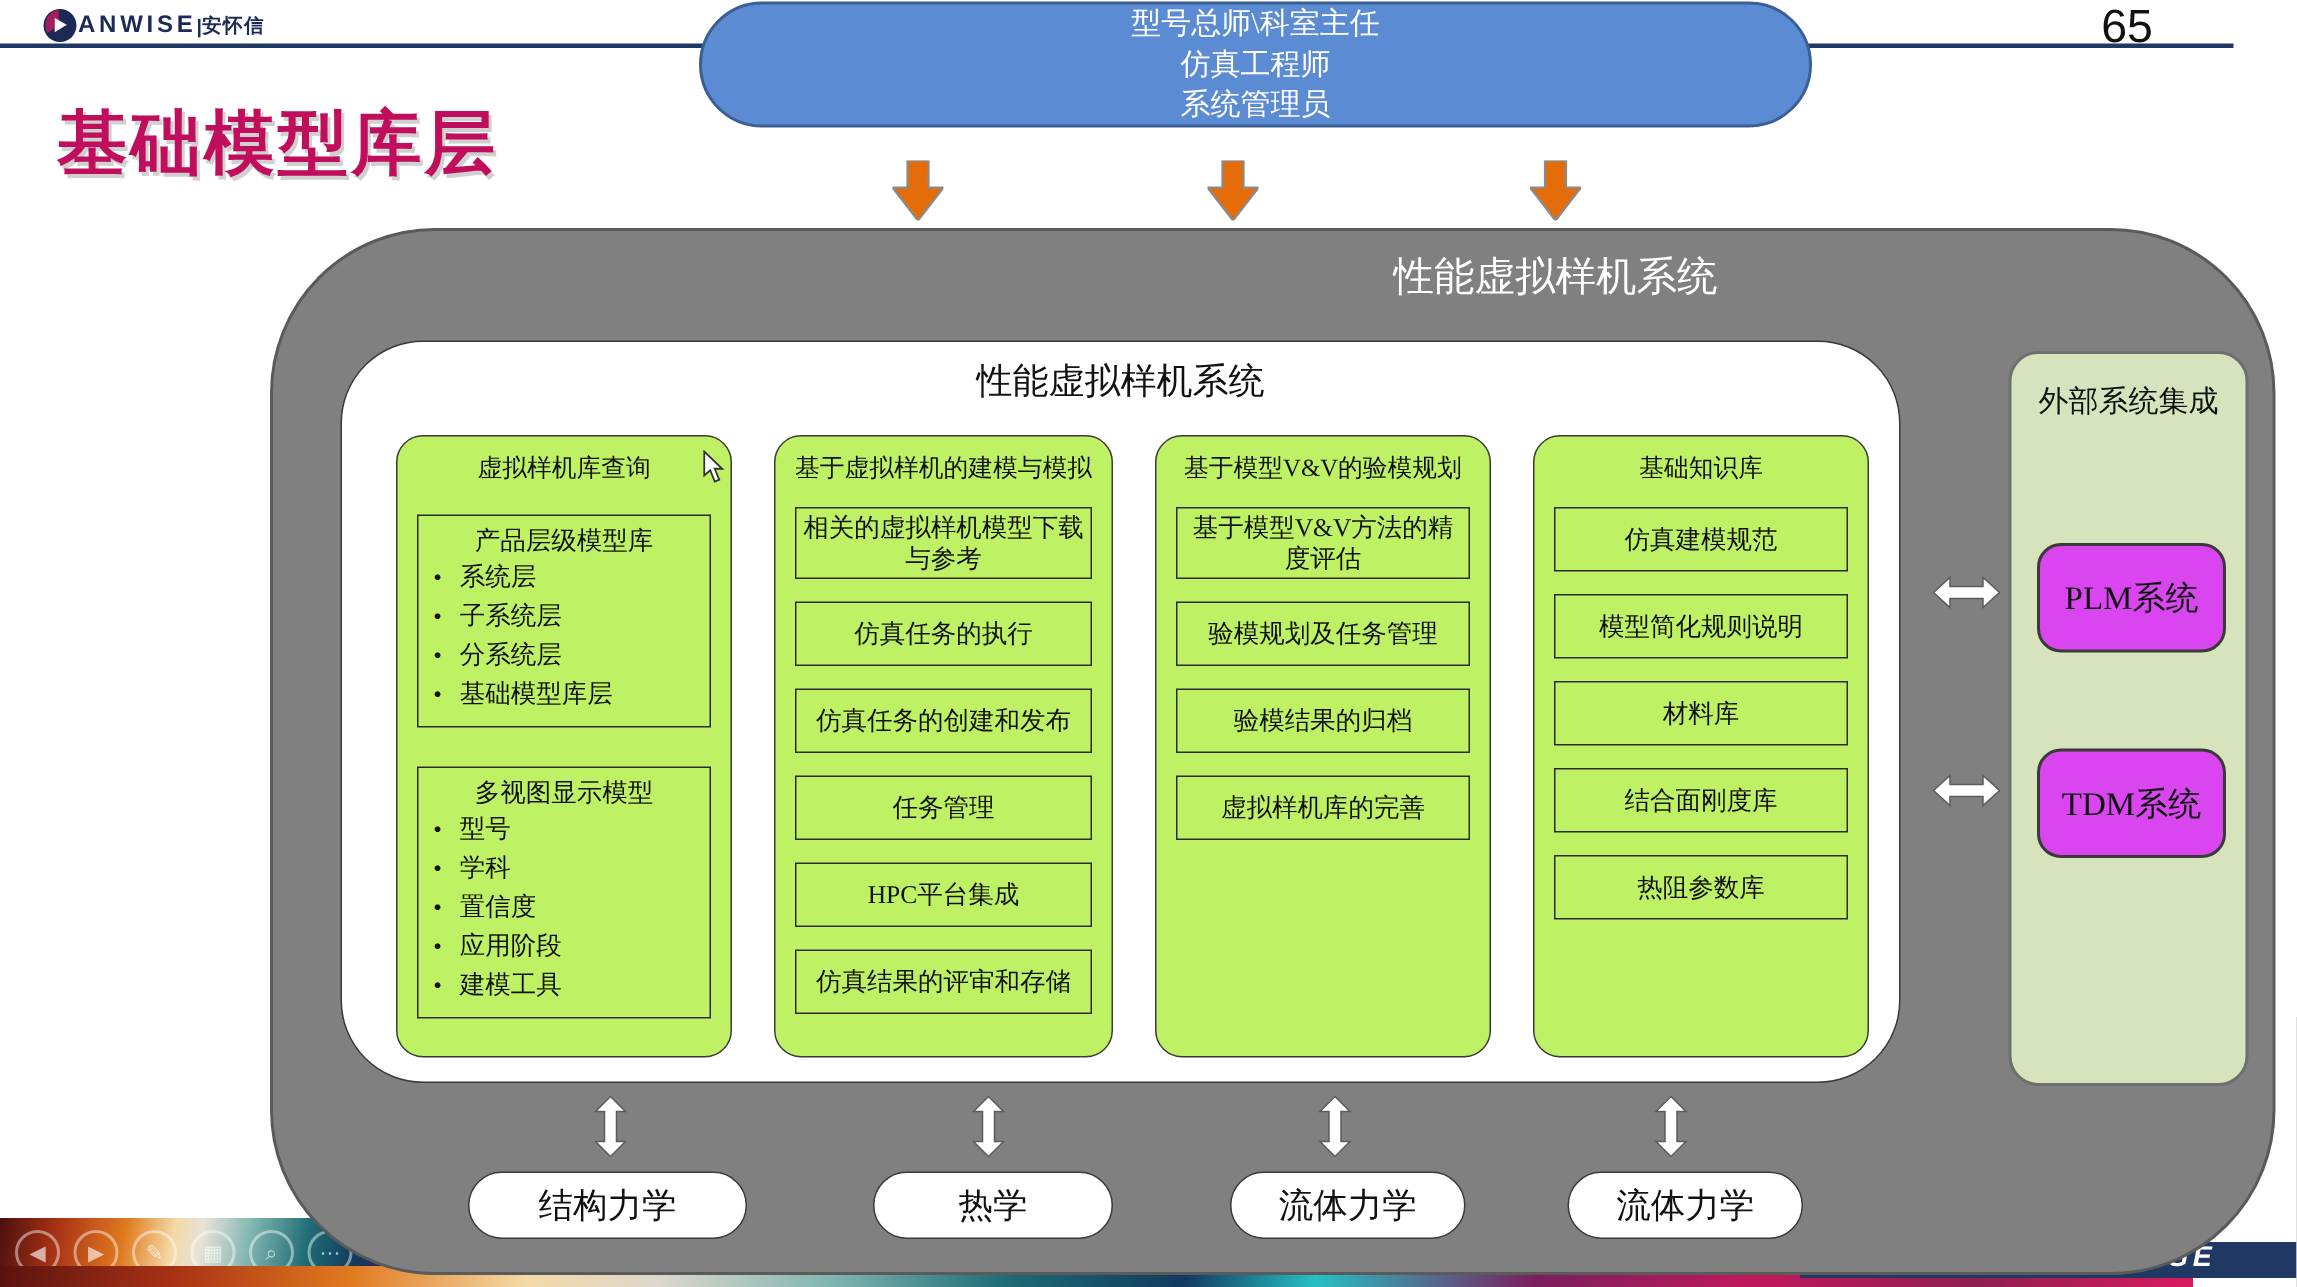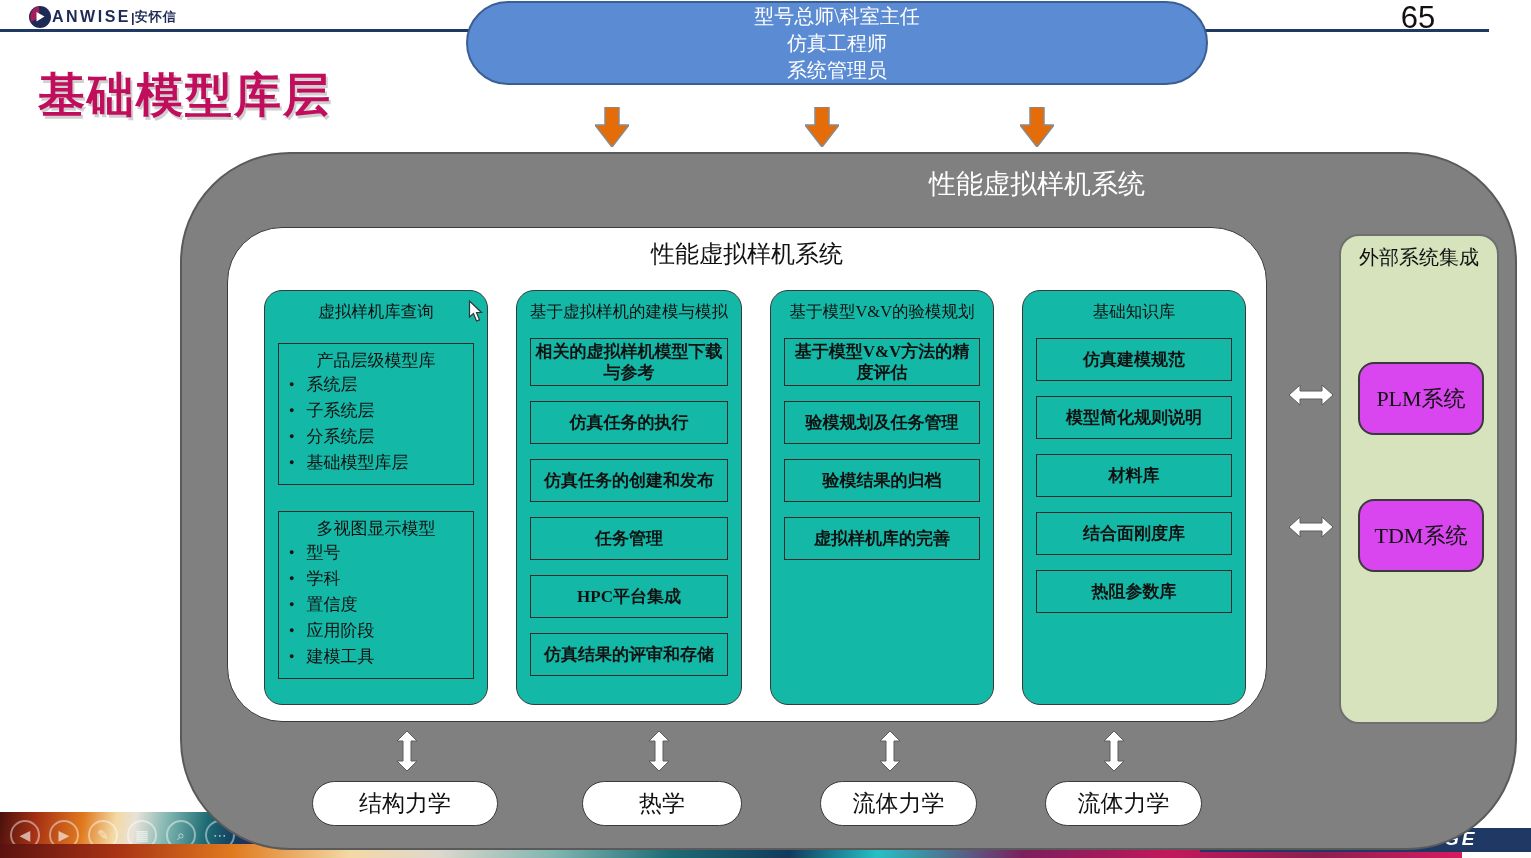--- a/index.html
+++ b/index.html
@@ -34,36 +34,36 @@
   .gray-box{position:absolute; left:180px; top:152px; width:1337px; height:698px; background:var(--gray);
     border:2px solid #5a5a5a; border-radius:110px; z-index:2;}
   .gray-title{position:absolute; left:0; top:12px; width:1010px; text-align:center; color:#fff; font-size:27px; margin-left:350px;}
 
   
   .white-panel{position:absolute; left:45px; top:73px; width:1040px; height:495px; background:#fff;
     border:1px solid #3a3a3a; border-radius:55px;}
   .white-title{position:absolute; top:10px; left:0; width:100%; text-align:center; font-size:24px; color:#111;}
 
   .columns{position:absolute; left:36px; top:62px; width:982px; height:415px; display:flex; gap:28px;}
-  .col{flex:1; background:#14b8a6; border:1px solid #3a3a3a; border-radius:18px; padding:8px 13px; position:relative;}
+  .col{flex:1; background:#bef264; border:1px solid #3a3a3a; border-radius:18px; padding:8px 13px; position:relative;}
   .col-header{text-align:center; font-size:16.5px; color:#111; margin-top:2px; font-family:"Liberation Serif","DejaVu Serif",serif; white-space:nowrap;}
   .group-box{border:1.5px solid var(--ink); margin-top:20px; padding:5px 6px 7px 6px; font-family:"Liberation Serif","DejaVu Serif",serif;}
   .group-box + .group-box{margin-top:26px;}
   .group-title{text-align:center; font-size:17px; line-height:24px; color:#111;}
   .bullet-item{display:flex; align-items:baseline; font-size:17px; line-height:24px; color:#111;}
   .dot{font-size:9px; margin:0 12px 0 4px; position:relative; top:-3px;}
   .func-box{border:1.5px solid var(--ink); min-height:43px; margin-top:15px; display:flex; align-items:center;
     justify-content:center; text-align:center; font-size:17px; line-height:21px; color:#111; padding:2px 4px;
-    font-family:"Liberation Serif","DejaVu Serif",serif;font-weight:bold;}
+    font-family:"Liberation Serif","DejaVu Serif",serif;}
   .func-box:first-of-type{margin-top:24px;}
 
   
   .green-panel{position:absolute; left:1157px; top:80px; width:160px; height:490px; background:var(--green);
     border:2px solid #6f6f6f; border-radius:20px;}
-  .green-title{text-align:center; font-size:20px; color:#111; margin-top:8px; font-family:"Liberation Serif","DejaVu Serif",serif; white-space:nowrap;}
+  .green-title{text-align:center; font-size:20px; color:#111; margin-top:18px; font-family:"Liberation Serif","DejaVu Serif",serif; white-space:nowrap;}
   .sys-box{position:absolute; left:17px; width:126px; height:73px; background:#d946ef; border:2px solid #3a3a3a;
     border-radius:16px; display:flex; align-items:center; justify-content:center; font-size:22px; color:#111;
     font-family:"Liberation Serif","DejaVu Serif",serif;}
   .sys-0{top:126px;} .sys-1{top:263px;}
   .h-arrow{position:absolute; left:1106px;}
   .h-arrow-0{top:228px;} .h-arrow-1{top:360px;}
 
   
   .solver-box{position:absolute; top:627px; height:45px; background:#fff; border:1.5px solid #3a3a3a;
     border-radius:23px; display:flex; align-items:center; justify-content:center; font-size:23px; color:#111;

